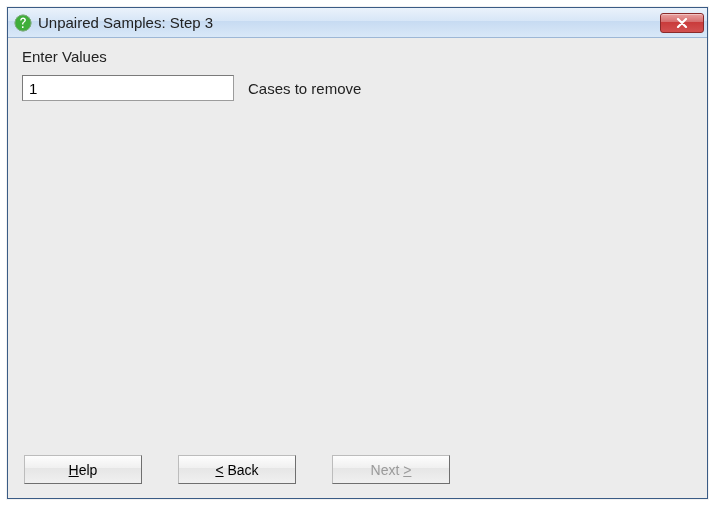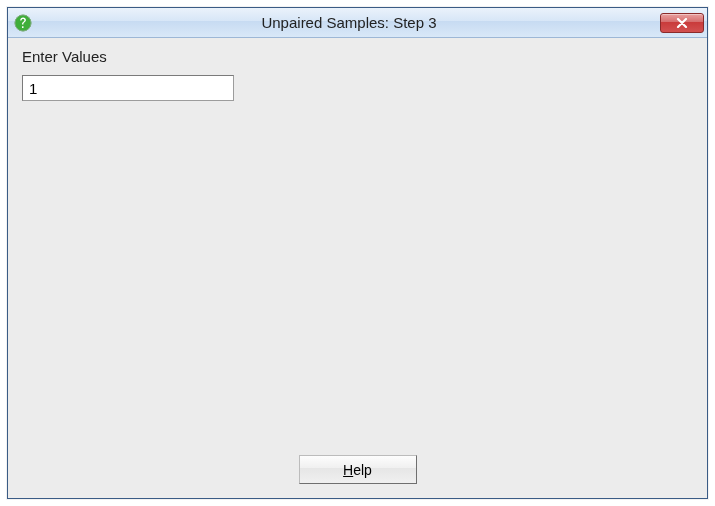--- a/index.html
+++ b/index.html
@@ -26,21 +26,20 @@
     flex-direction: column;
   }
   .titlebar {
     height: 30px;
     background: linear-gradient(to bottom, #eaf2fb 0%, #d7e6f7 45%, #c7dbf2 46%, #d9e8f8 100%);
     border-bottom: 1px solid #9db7d6;
     display: flex;
     align-items: center;
     padding: 0 3px 0 6px;
     position: relative;
-    text-align: center;
   }
   .titlebar .icon {
     width: 18px;
     height: 18px;
     margin-right: 6px;
     flex-shrink: 0;
   }
   .titlebar .title {
     font-size: 15px;
     color: #222;
@@ -91,21 +90,20 @@
   }
   .field-label {
     font-size: 15px;
     color: #222;
   }
   .spacer { flex: 1; }
   .button-bar {
     display: flex;
     gap: 36px;
     padding: 4px 2px 6px 2px;
-    justify-content: center;
   }
   .btn {
     width: 118px;
     height: 29px;
     display: flex;
     align-items: center;
     justify-content: center;
     background: linear-gradient(to bottom, #fdfdfd 0%, #f0f0f0 45%, #e6e6e6 46%, #f0f0f0 100%);
     border: 1px solid #8d8d8d;
     border-top-color: #bcbcbc;
@@ -151,27 +149,34 @@
       <svg width="12" height="10" viewBox="0 0 12 10">
         <path d="M2 1 L10 9 M10 1 L2 9" stroke="#fff" stroke-width="2.2" stroke-linecap="round"></path>
       </svg>
     </div>
   </div>
 
   <div class="content">
     <div class="section-label">Enter Values</div>
     <div class="row">
       <input type="text" class="text-input" value="1" style="">
+      <span class="field-label">Cases to remove</span>
     </div>
     <div class="spacer"></div>
     <div class="button-bar">
 
       <button class="btn">
         <span><span></span><span class="mn">H</span><span>elp</span></span>
       </button>
 
 
+      <button class="btn">
+        <span><span></span><span class="mn">&lt;</span><span> Back</span></span>
+      </button>
 
+      <button class="btn disabled">
+        <span><span>Next </span><span class="mn">&gt;</span><span></span></span>
+      </button>
 
 
     </div>
   </div>
 </div>
 
 </body></html>

